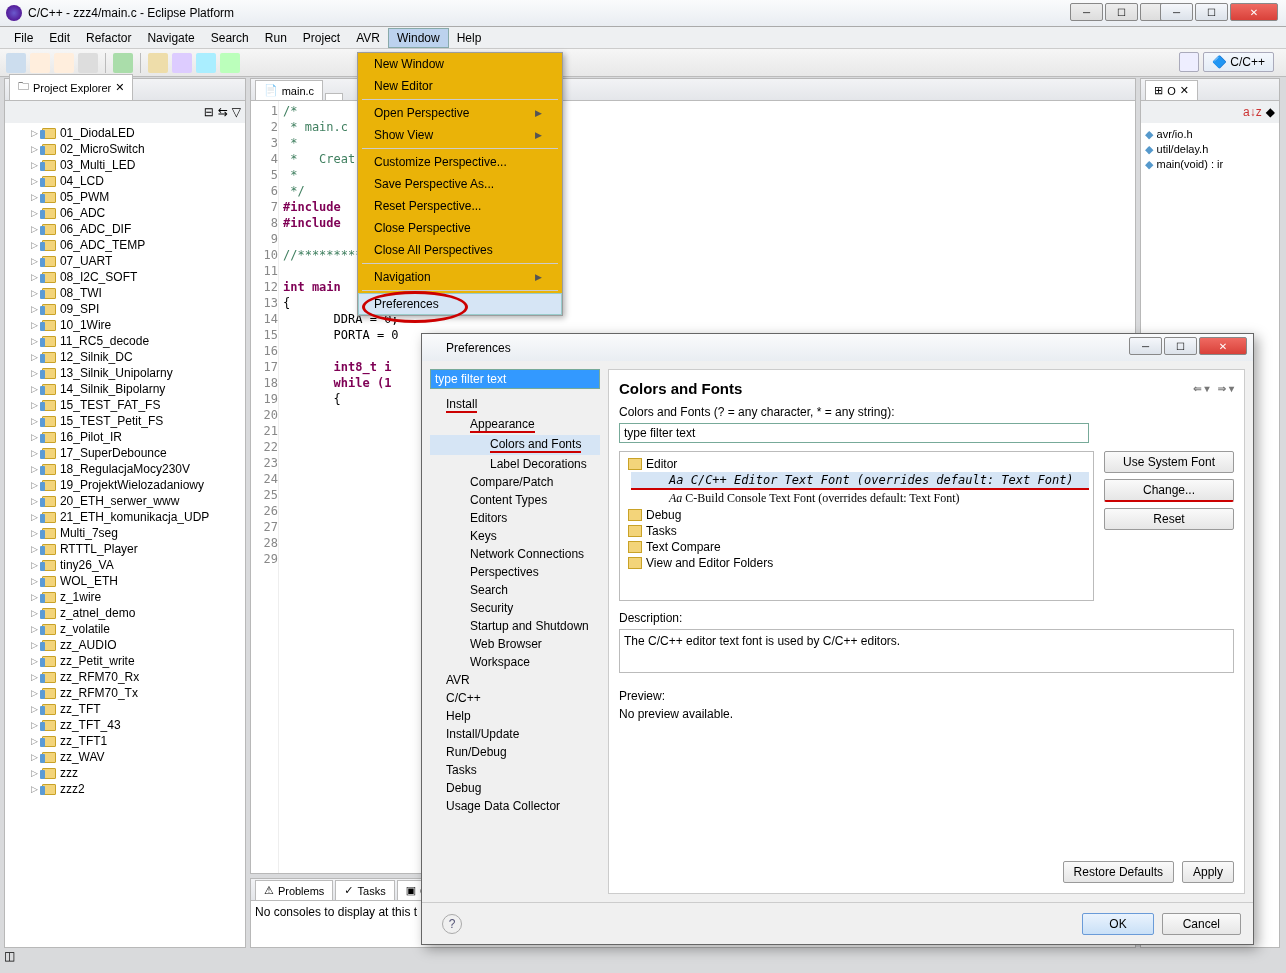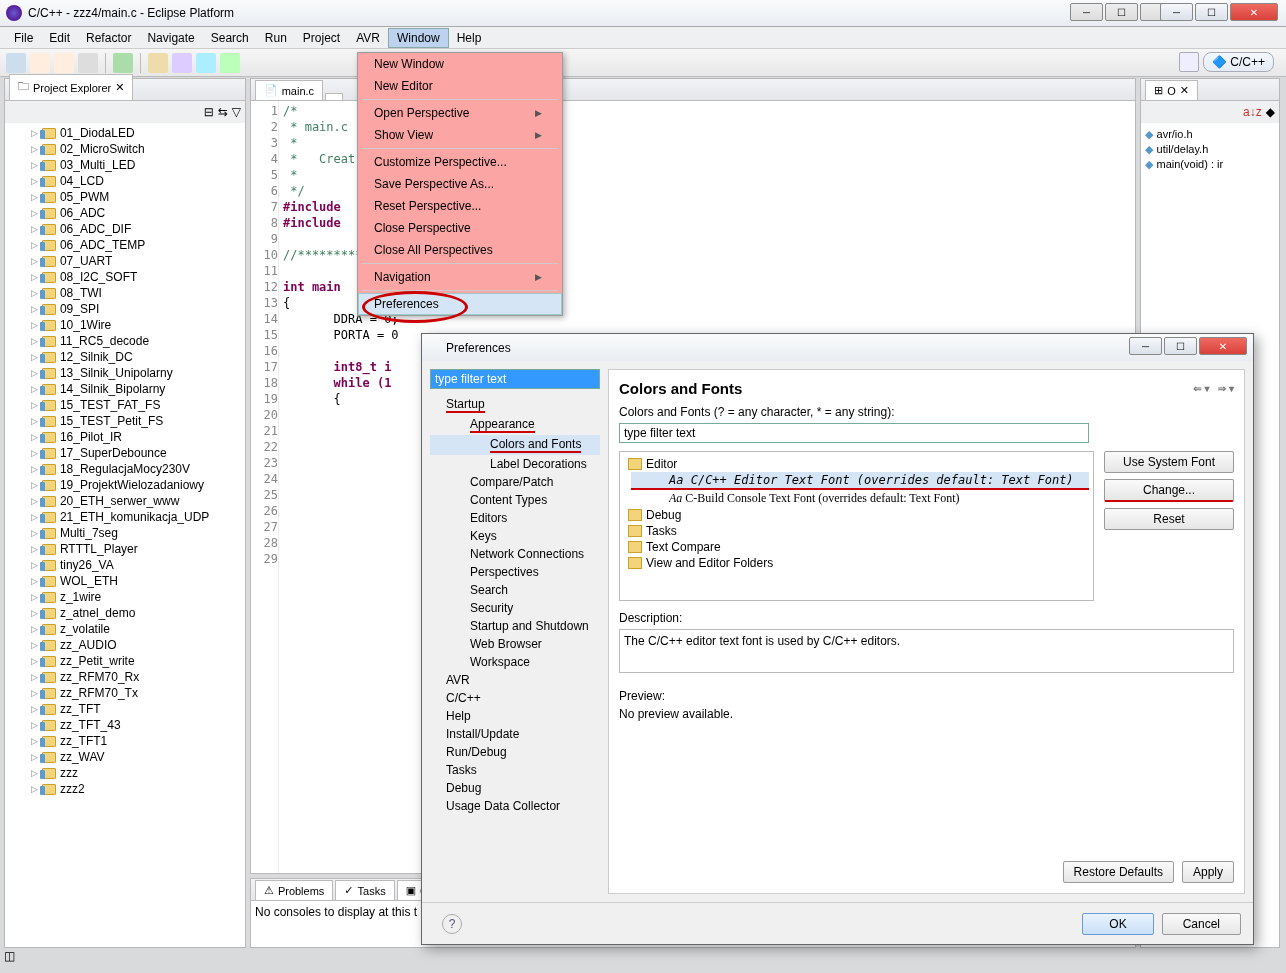--- a/index.html
+++ b/index.html
@@ -16,21 +16,21 @@
 
 .menubar { height:22px; background:#eef0f2; border-bottom:1px solid #ccc; display:flex; align-items:center; padding:0 6px;}
 .menubar span{padding:2px 8px;cursor:default;}
 .menubar span.active{background:#bcd2ee;border:1px solid #8aa;}
 
 
 .toolbar { height:28px; background:linear-gradient(#f6f6f6,#e8e8e8); border-bottom:1px solid #bbb; display:flex; align-items:center; padding:0 6px; gap:4px;}
 .tbicon{width:20px;height:20px;border:1px solid transparent;border-radius:2px;display:inline-block;}
 .tbsep{width:1px;height:20px;background:#bbb;margin:0 3px;}
 .persp-right{position:absolute;right:12px;top:52px;display:flex;gap:4px;align-items:center;}
-.persp-btn{border:1px solid #aab;padding:2px 8px;background:linear-gradient(#f4f8fd,#e4ecf6);border-radius:8px;}
+.persp-btn{border:1px solid #aab;padding:2px 8px;background:linear-gradient(#f4f8fd,#e4ecf6);border-radius:2px;}
 
 
 .main { position:absolute; top:78px; left:4px; right:6px; bottom:25px; display:flex; }
 .panel { background:#fff; border:1px solid #b8b8b8; display:flex; flex-direction:column; }
 .tabrow{height:22px;background:linear-gradient(#f2f3f5,#e4e6ea);display:flex;align-items:flex-end;border-bottom:1px solid #bbb;padding-left:4px;}
 .tab{padding:3px 8px;background:#fff;border:1px solid #bbb;border-bottom:none;margin-right:2px;font-size:11px;display:flex;align-items:center;gap:4px;}
 .panel-tb{height:22px;background:#eef0f2;display:flex;justify-content:flex-end;align-items:center;padding:0 4px;gap:4px;}
 .pe-body{flex:1;overflow:auto;padding:2px;}
 .tree-item{display:flex;align-items:center;padding:1px 2px 1px 24px;gap:4px;white-space:nowrap;}
 .folder-ico{width:14px;height:11px;background:#f3d47a;border:1px solid #c9a227;border-radius:1px;position:relative;}
@@ -40,21 +40,21 @@
 .editor-area{flex:1;display:flex;overflow:hidden;background:#fff;}
 .gutter{width:28px;background:#fff;border-right:1px solid #eee;text-align:right;font-family:Consolas,monospace;font-size:12px;color:#888;line-height:16px;padding-top:2px;}
 .code{flex:1;font-family:Consolas,monospace;font-size:12px;line-height:16px;padding:2px 4px;white-space:pre;}
 .cgreen{color:#3f7f5f;}
 .cpurp{color:#7f0055;font-weight:bold;}
 
 .bottom-views{height:70px;}
 .outline{width:140px;}
 
 
-.dropdown{position:absolute;left:357px;top:52px;width:206px;background:#fca5a5;border:1px solid #9c9c9c;box-shadow:2px 2px 6px rgba(0,0,0,0.3);z-index:10;}
+.dropdown{position:absolute;left:357px;top:52px;width:206px;background:#eab308;border:1px solid #9c9c9c;box-shadow:2px 2px 6px rgba(0,0,0,0.3);z-index:10;}
 .dd-item{padding:4px 20px 4px 16px;display:flex;justify-content:space-between;align-items:center;}
 .dd-item:hover,.dd-item.hover{background:#d6e5f5;border:1px solid #9cc;padding:3px 19px 3px 15px;}
 .dd-sep{height:1px;background:#ccc;margin:2px 4px;}
 .dd-arrow{font-size:9px;color:#555;}
 .circled{position:relative;}
 .circled::after{content:"";position:absolute;left:-12px;top:-6px;width:100px;height:26px;border:3px solid #cc0000;border-radius:50%;pointer-events:none;}
 
 
 .prefdlg{position:absolute;left:421px;top:333px;width:833px;height:612px;background:#f0f0f0;border:1px solid #666;box-shadow:4px 4px 12px rgba(0,0,0,0.35);z-index:20;display:flex;flex-direction:column;}
 .dlg-title{height:27px;background:linear-gradient(#fafbfc,#e9edf2);display:flex;align-items:center;padding:0 6px;position:relative;}
@@ -482,21 +482,21 @@
       <div class="winbtn">─</div>
       <div class="winbtn">☐</div>
       <div class="winbtn close">✕</div>
     </div>
   </div>
   <div class="dlg-body">
 
     <div class="tree-pane">
       <input class="filter-input sel" value="type filter text" style="">
       <div class="pref-tree">
-        <div class="pt-item pt-l1"><span class="underlined">Startup</span></div>
+        <div class="pt-item pt-l1"><span class="underlined">Install</span></div>
         <div class="pt-item pt-l2"><span class="underlined">Appearance</span></div>
         <div class="pt-item pt-l3 pt-sel"><span class="underlined">Colors and Fonts</span></div>
         <div class="pt-item pt-l3">Label Decorations</div>
         <div class="pt-item pt-l2">Compare/Patch</div>
         <div class="pt-item pt-l2">Content Types</div>
         <div class="pt-item pt-l2">Editors</div>
         <div class="pt-item pt-l2">Keys</div>
         <div class="pt-item pt-l2">Network Connections</div>
         <div class="pt-item pt-l2">Perspectives</div>
         <div class="pt-item pt-l2">Search</div>

